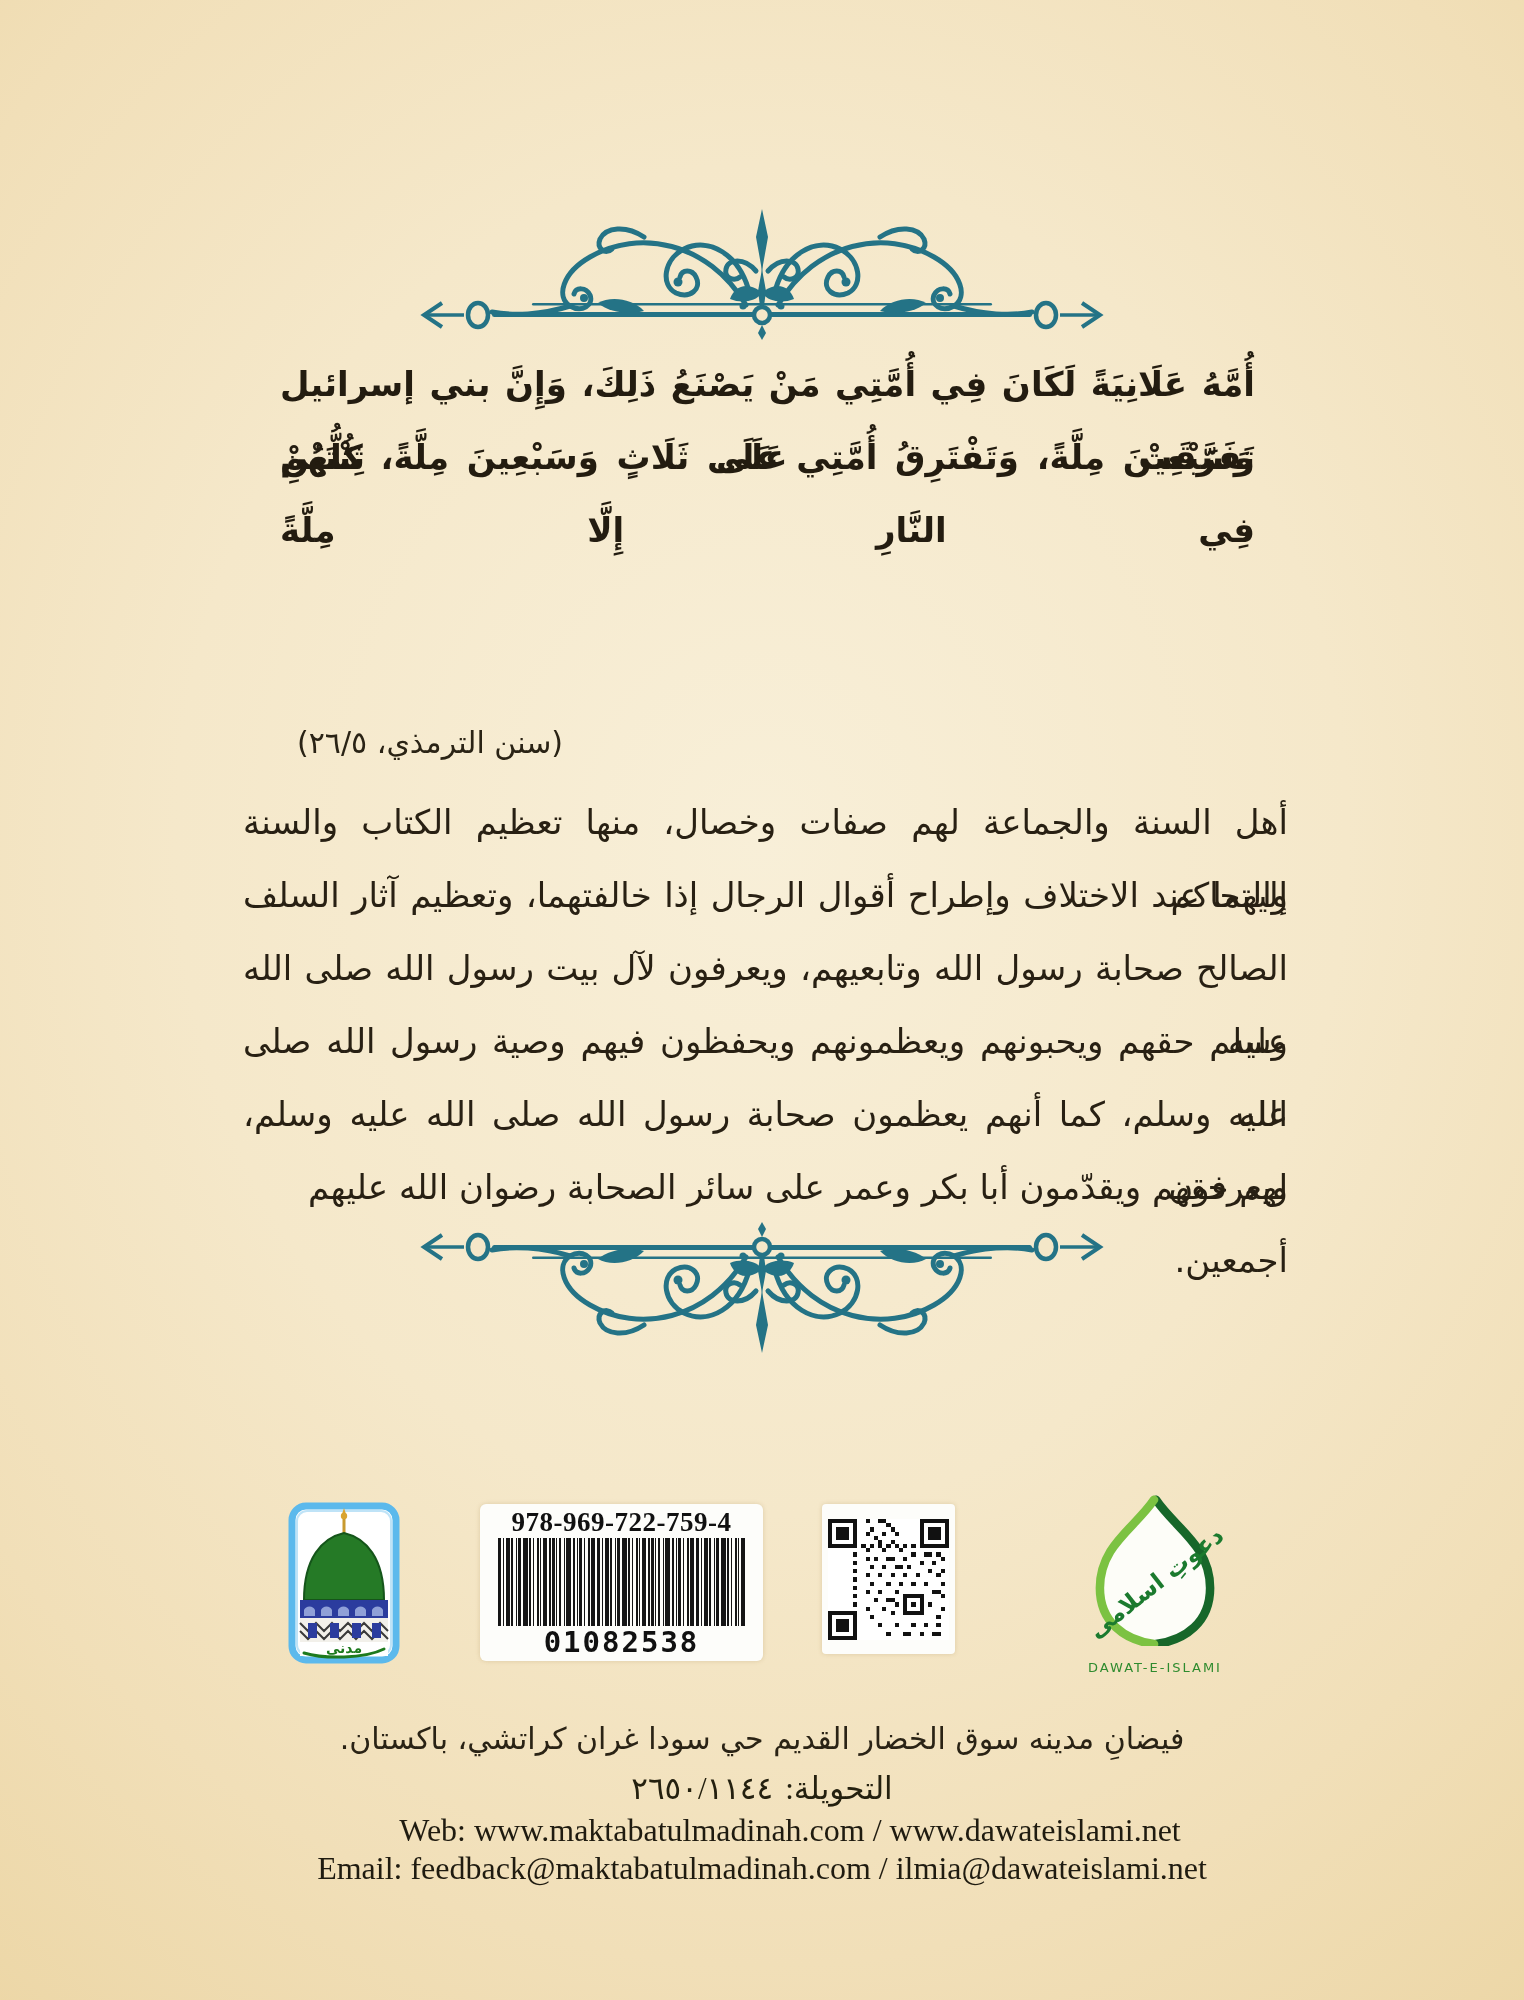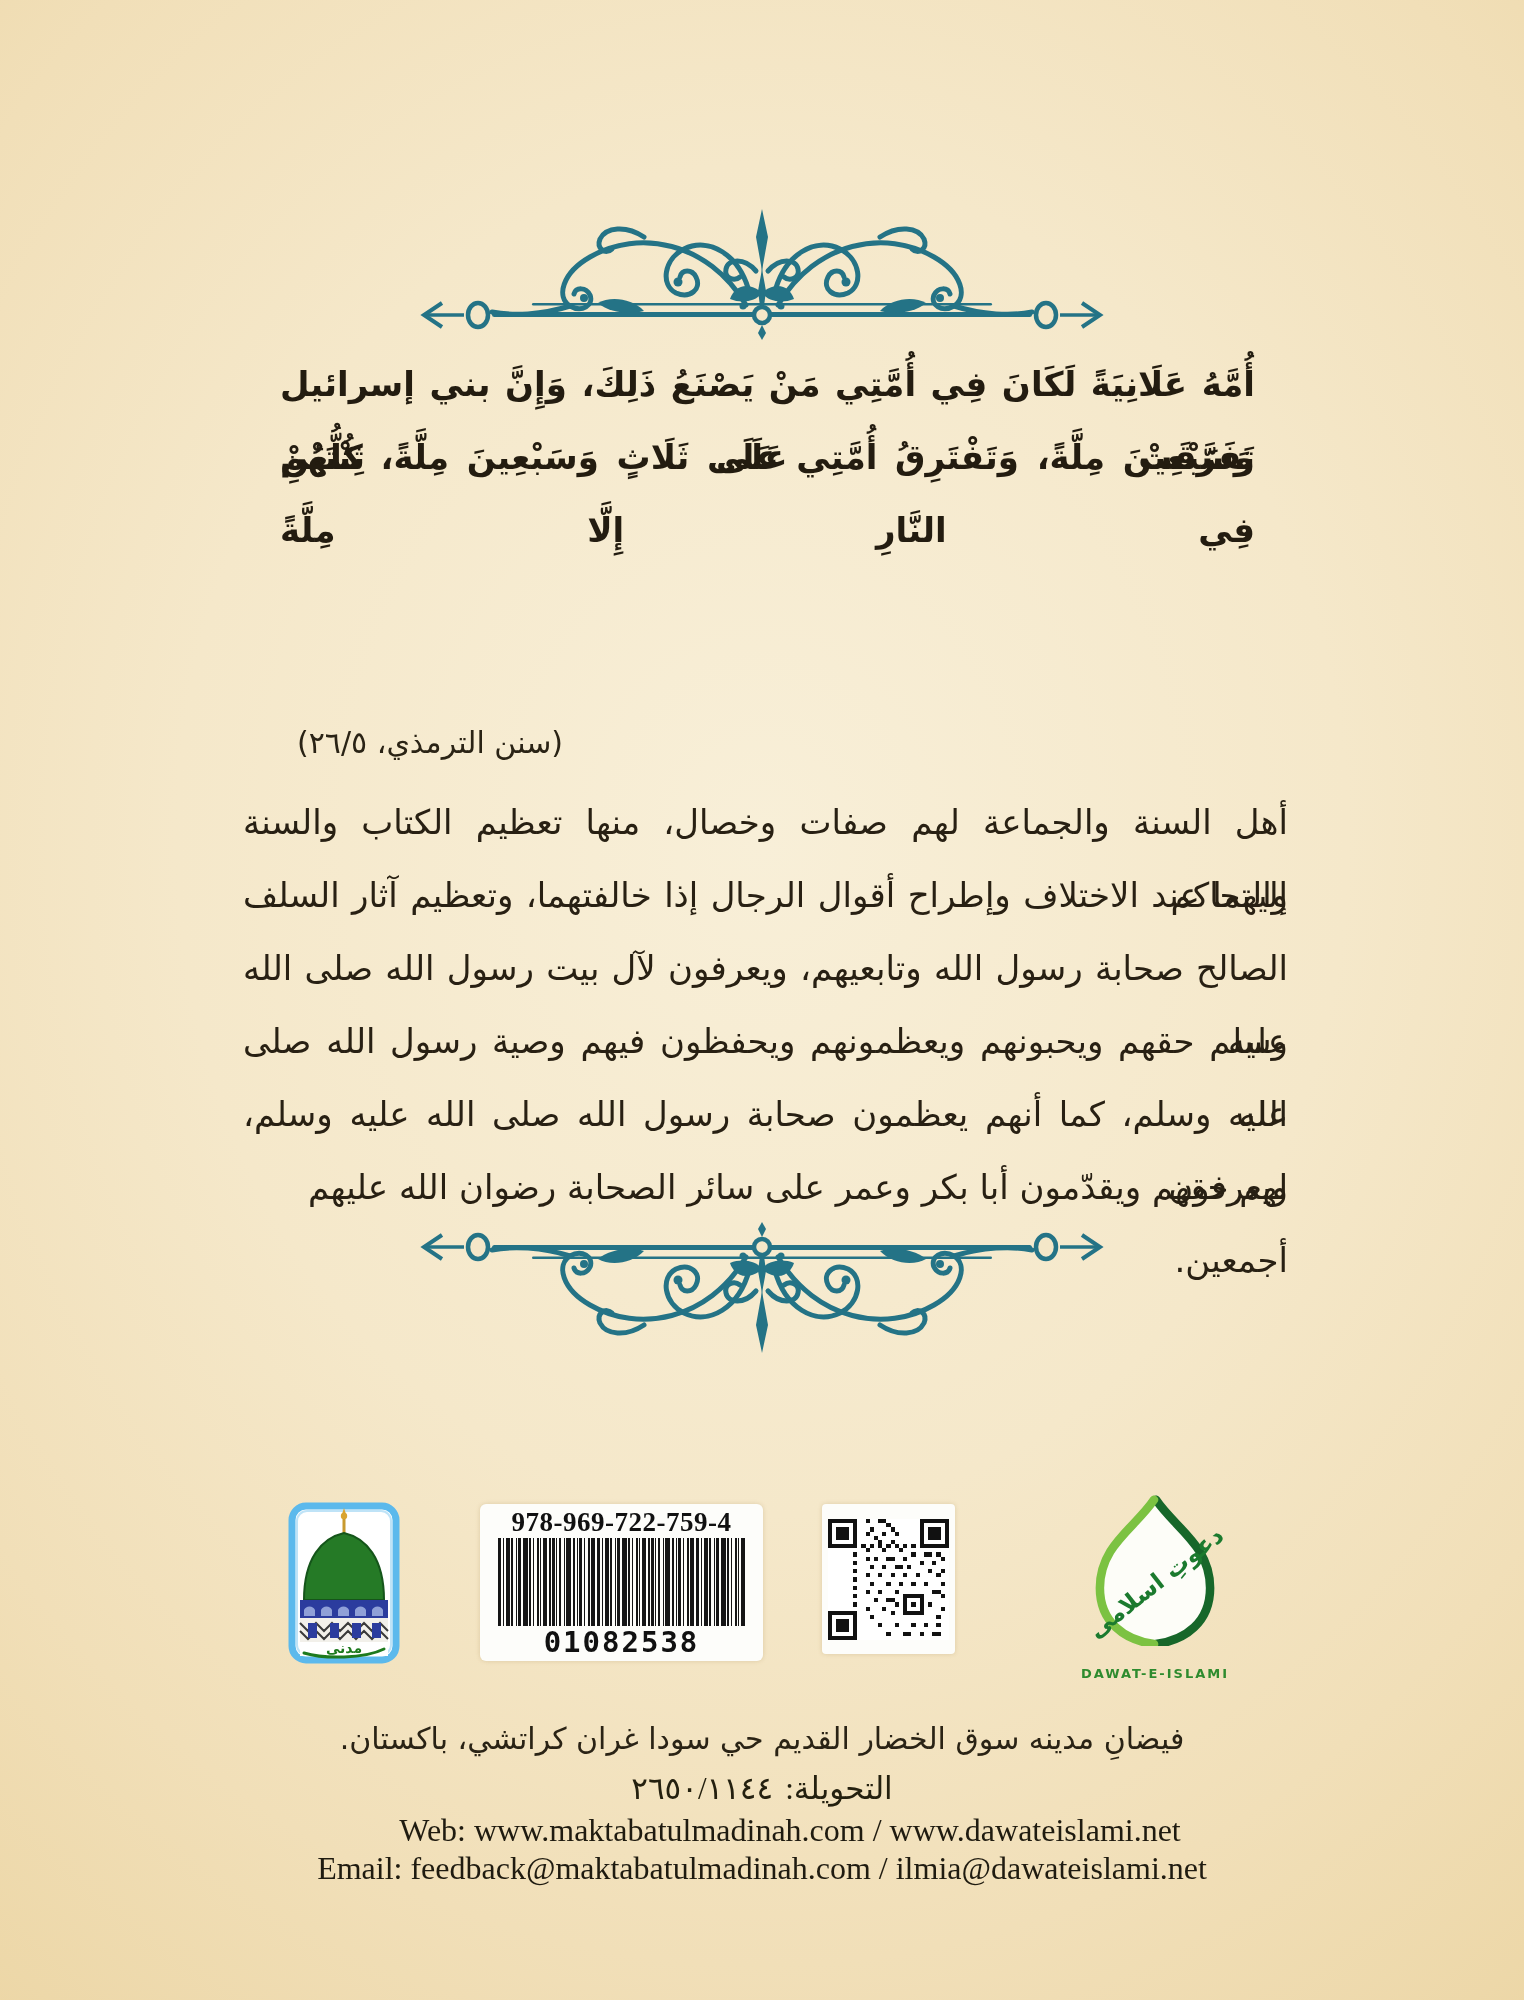--- a/index.html
+++ b/index.html
@@ -54,22 +54,22 @@
     font-family:"DejaVu Sans Mono",monospace;font-weight:bold;
     font-size:29px;line-height:32px;color:#111;letter-spacing:2px;
   }
   .qr{
     left:822px;top:1504px;width:133px;height:150px;background:#fdfdfa;
     border-radius:4px;display:flex;align-items:center;justify-content:center;
     box-shadow:0 0 4px rgba(150,120,60,.25);
   }
   .di-logo{left:1078px;top:1494px;width:154px;height:172px;text-align:center;}
   .di-logo .caption{
-    font-size:13px;font-weight:bold;color:#2e8b2e;letter-spacing:2px;
-    font-family:"DejaVu Sans",sans-serif;margin-top:16px;
+    font-size:13px;font-weight:normal;color:#2e8b2e;letter-spacing:2px;
+    font-family:"DejaVu Sans",sans-serif;margin-top:10px;
   }
   
   .footer-line{left:0;width:1524px;text-align:center;}
   .address{top:1716px;font-size:30px;line-height:46px;direction:rtl;color:#2a2315;}
   .phone{
     top:1766px;font-size:31px;line-height:46px;direction:rtl;color:#24200f;
     display:flex;justify-content:center;gap:12px;
     font-family:"Liberation Serif","DejaVu Sans",serif;
   }
   .latin{

